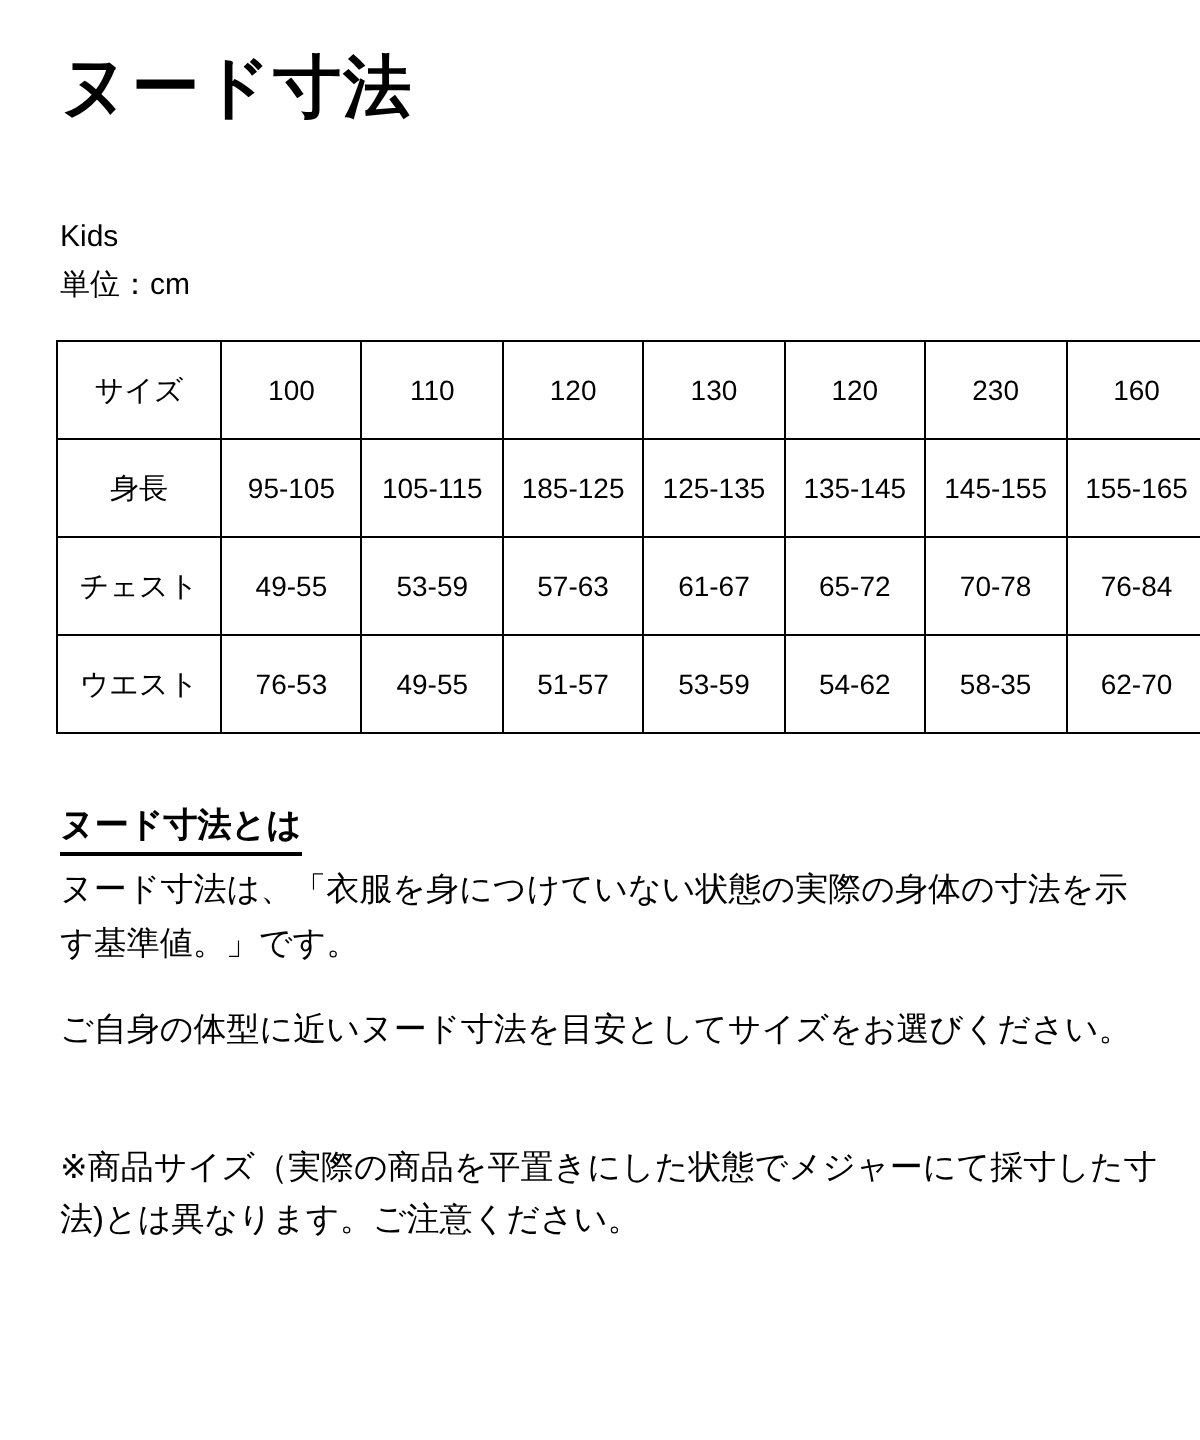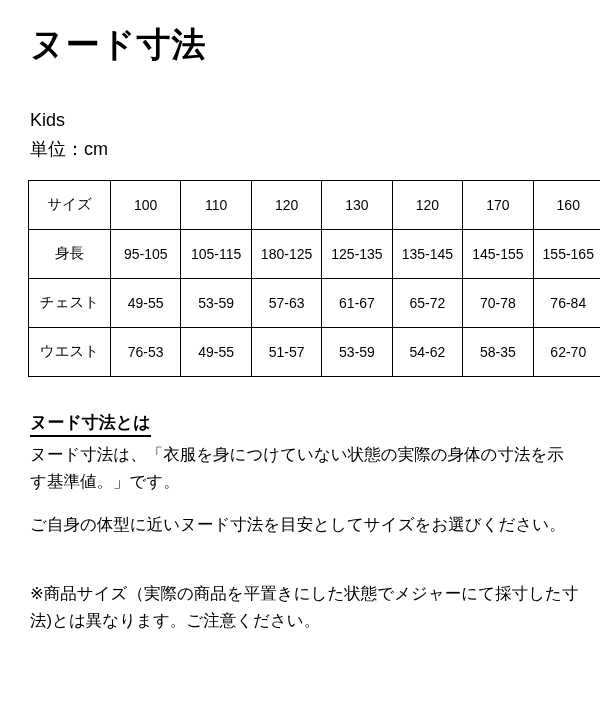--- a/index.html
+++ b/index.html
@@ -23,21 +23,21 @@
   .page-title {
     font-size: 34px;
     font-weight: bold;
     letter-spacing: 1px;
     margin: 4px 0 0 2px;
     line-height: 1.2;
   }
   .meta {
     margin-top: 42px;
     margin-left: 2px;
-    font-size: 18px;
+    font-size: 15px;
     line-height: 1.55;
   }
   .meta div {
     margin-bottom: 1px;
   }
   table.size-table {
     margin-top: 16px;
     border-collapse: collapse;
     width: 576px;
     table-layout: fixed;
@@ -104,30 +104,30 @@
         <col>
     </colgroup>
     <thead>
       <tr>
         <th class="row-head">サイズ</th>
         <th>100</th>
         <th>110</th>
         <th>120</th>
         <th>130</th>
         <th>120</th>
-        <th>170</th>
+        <th>230</th>
         <th>160</th>
       </tr>
     </thead>
     <tbody>
       <tr>
         <th class="row-head">身長</th>
         <td>95-105</td>
         <td>105-115</td>
-        <td>180-125</td>
+        <td>185-125</td>
         <td>125-135</td>
         <td>135-145</td>
         <td>145-155</td>
         <td>155-165</td>
       </tr>
       <tr>
         <th class="row-head">チェスト</th>
         <td>49-55</td>
         <td>53-59</td>
         <td>57-63</td>

